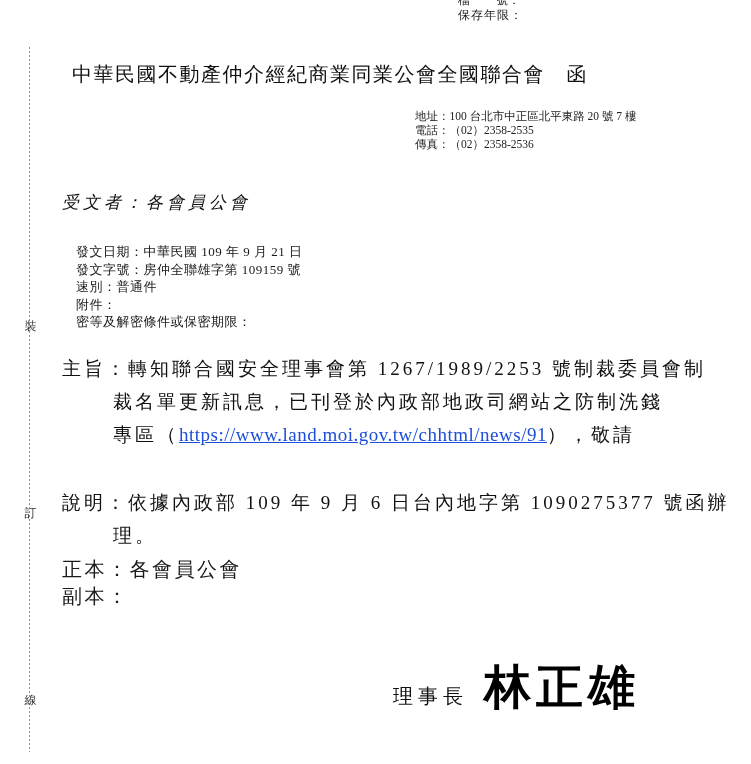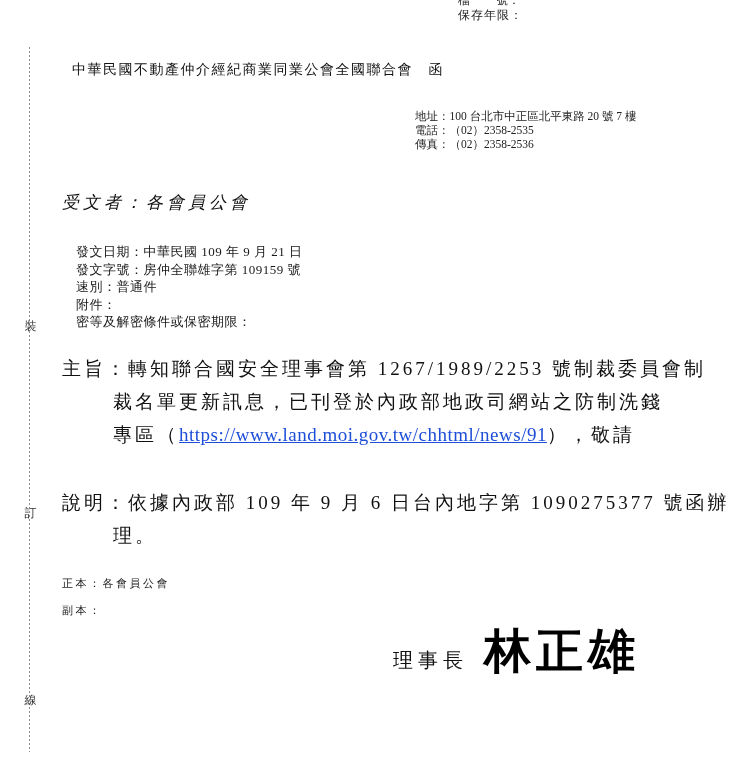--- a/index.html
+++ b/index.html
@@ -53,21 +53,21 @@
     justify-content: space-between;
     width: 50px;
     letter-spacing: 0;
   }
 
   
   .doc-title {
     position: absolute;
     left: 72px;
     top: 61px;
-    font-size: 14px;
+    font-size: 20px;
     letter-spacing: 1.5px;
     white-space: nowrap;
     color: #111;
   }
 
   
   .contact {
     position: absolute;
     left: 415px;
     top: 109px;
@@ -115,32 +115,32 @@
     color: #1d4ed8;
     text-decoration: underline;
     letter-spacing: 0.5px;
     cursor: pointer;
   }
 
   
   .copies {
     position: absolute;
     left: 62px;
-    top: 570px;
-    font-size: 11px;
+    top: 556px;
+    font-size: 20px;
     line-height: 27px;
     letter-spacing: 2.5px;
     color: #1a1a1a;
   }
 
   
   .signature {
     position: absolute;
     left: 393px;
-    top: 620px;
+    top: 656px;
     display: flex;
     align-items: baseline;
     white-space: nowrap;
   }
   .sig-title {
     font-size: 20px;
     letter-spacing: 5px;
     color: #111;
     margin-right: 16px;
   }

